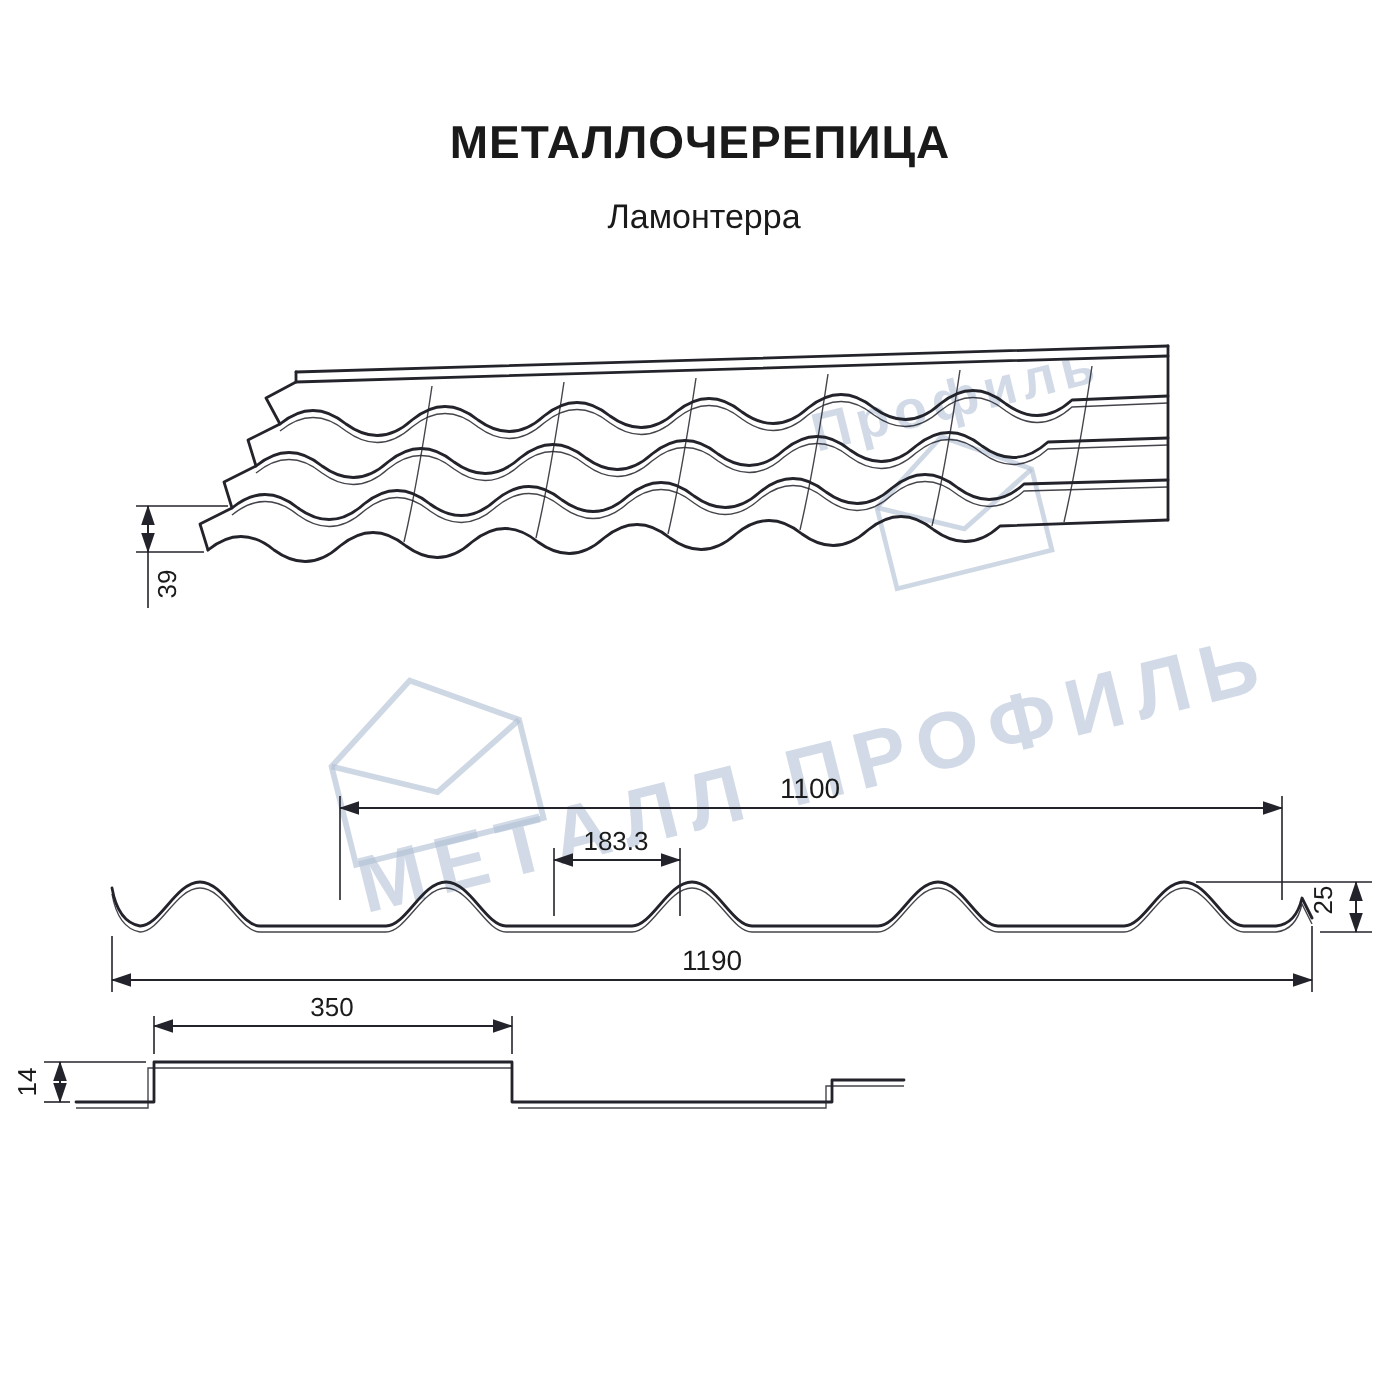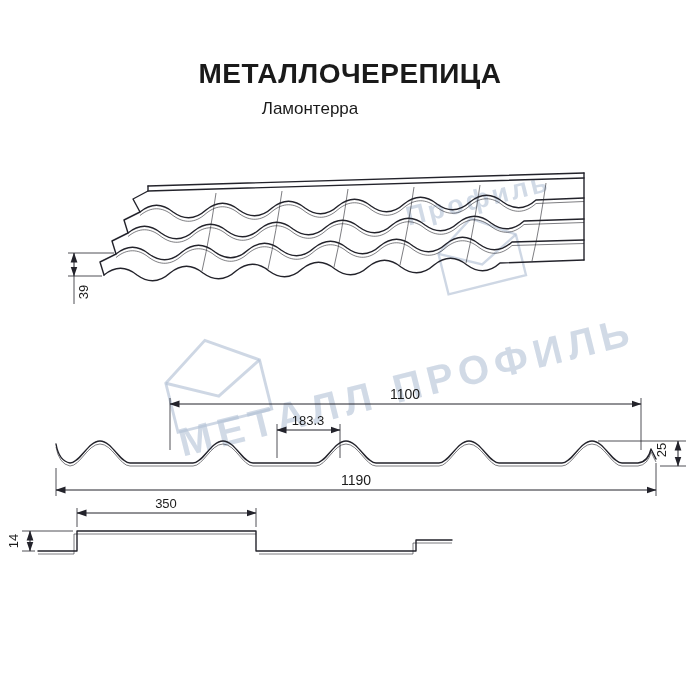--- a/index.html
+++ b/index.html
@@ -1,20 +1,20 @@
 <!DOCTYPE html>
 <html><head>
 <meta charset="utf-8">
 <style>
   html,body{margin:0;padding:0;background:#ffffff;}
   body{width:700px;height:700px;position:relative;font-family:"Liberation Sans",sans-serif;overflow:hidden;}
   .title{position:absolute;top:58px;left:0;width:700px;text-align:center;
-         font-size:28px;font-weight:700;color:#1a1a1a;letter-spacing:.5px;}
+         font-size:23px;font-weight:700;color:#1a1a1a;letter-spacing:.5px;}
   .subtitle{position:absolute;top:99px;left:0;width:620px;text-align:center;
-         font-size:17px;font-weight:400;color:#1a1a1a;}
+         font-size:17px;font-weight:400;color:#1a1a1a;padding-left:42px;}
   svg{position:absolute;top:0;left:0;}
   .dline{stroke:#23232b;stroke-width:1.4;fill:none;stroke-linecap:round;stroke-linejoin:round;}
   .tline{stroke:#23232b;stroke-width:.7;fill:none;opacity:.85;}
   .dim{stroke:#23232b;stroke-width:1;fill:none;}
   .ext{stroke:#23232b;stroke-width:.8;fill:none;}
   .dimtext{font-family:"Liberation Sans",sans-serif;font-size:13px;fill:#1b1b1b;}
   .dimtext-lg{font-family:"Liberation Sans",sans-serif;font-size:14px;fill:#1b1b1b;}
   .wm-text{font-family:"Liberation Sans",sans-serif;font-weight:700;fill:#b3c2d6;fill-opacity:.6;letter-spacing:6px;}
   .wm-shape{stroke:#b3c2d6;stroke-opacity:.65;stroke-width:2.5;fill:none;}
 </style>

